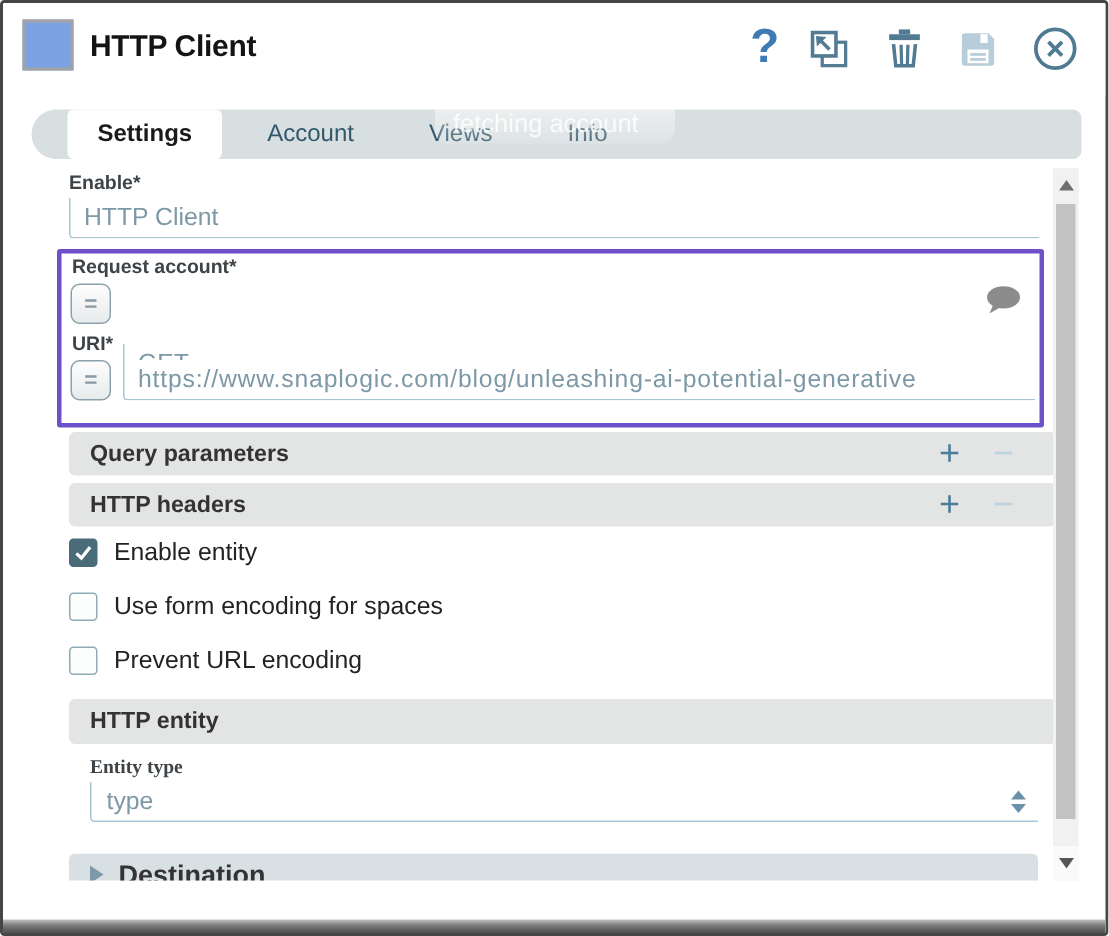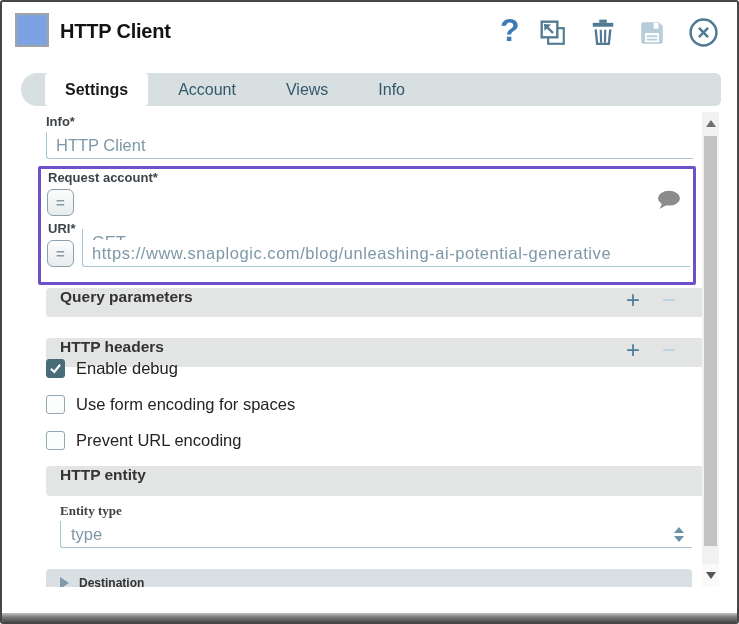--- a/index.html
+++ b/index.html
@@ -85,21 +85,21 @@
     color:#8a9aa4; font-size:15px; font-weight:700;
     display:flex; align-items:center; justify-content:center; cursor:pointer;
   }
 
   .bubble { position:absolute; cursor:pointer; }
 
   
   .section-bar {
     position:absolute; left:44px; width:658px; height:29px;
     background:#e3e4e4; border-radius:4px;
-    display:flex; padding:0 14px; cursor:pointer;
+    display:flex; align-items:center; padding:0 14px; cursor:pointer;
   }
   .section-bar .sec-title { font-size:15.5px; font-weight:700; color:#333; flex:0 0 auto; }
   .section-bar .spacer { flex:1 1 auto; }
   .sec-add {
     font-size:24px; font-weight:400; color:#4a7d99; line-height:1;
     margin-right:22px; cursor:pointer;
   }
   .sec-remove {
     font-size:24px; font-weight:400; color:#bad4e0; line-height:1;
     margin-right:14px; cursor:pointer;
@@ -131,21 +131,21 @@
   
   .partial-clip { position:absolute; left:44px; top:567px; width:646px; height:18px; overflow:hidden; }
   .partial-bar {
     width:100%; height:28px; background:#d9e0e3; border-radius:4px;
     display:flex; align-items:center; padding:0 14px; cursor:pointer;
   }
   .disclosure {
     width:0; height:0; border-top:6px solid transparent; border-bottom:6px solid transparent;
     border-left:9px solid #7e9aa9; margin-right:10px; flex:0 0 auto;
   }
-  .partial-bar .sec-title { font-size:12px; font-weight:700; color:#333; }
+  .partial-bar .sec-title { font-size:18px; font-weight:700; color:#333; }
 
   
   .scrollbar {
     position:absolute; left:700px; top:110px; width:17px; height:475px;
     background:#f1f1f1;
   }
   .sb-up {
     position:absolute; left:0; top:0; width:17px; height:22px; background:#f1f1f1;
     display:flex; align-items:center; justify-content:center; cursor:pointer;
   }
@@ -222,22 +222,25 @@
         <span>Account</span>
       </div>
     <div class="tab">
         <span>Views</span>
       </div>
     <div class="tab">
         <span>Info</span>
       </div>
   </div>
 
-
-  <div class="field-label" style="left:44px; top:112px;">Info*</div>
+  <div class="toast">
+    <span>fetching account</span>
+  </div>
+
+  <div class="field-label" style="left:44px; top:112px;">Enable*</div>
   <div class="text-input" style="left:44px; top:130px; width:647px;">
     <span class="val">HTTP Client</span>
   </div>
 
   <div class="highlight-box"></div>
 
   <div class="field-label" style="left:46px; top:168px;">Request account*</div>
   <div class="eq-btn" style="left:45px; top:187px;">=</div>
   <div class="text-input" style="left:80px; top:187px; width:608px;margin-top:40px;">
     <span class="val">GET</span>
@@ -255,34 +258,34 @@
     <span class="val">https://www.snaplogic.com/blog/unleashing-ai-potential-generative</span>
   </div>
 
   <div class="section-bar" style="top:286px;">
     <span class="sec-title">Query parameters</span>
     <span class="spacer"></span>
     <span class="sec-add">+</span>
     <span class="sec-remove">−</span>
   </div>
 
-  <div class="section-bar" style="top:320px;margin-top:16px;">
+  <div class="section-bar" style="top:320px;">
     <span class="sec-title">HTTP headers</span>
     <span class="spacer"></span>
     <span class="sec-add">+</span>
     <span class="sec-remove">−</span>
   </div>
 
   <div class="check-row" style="top:357px;">
     <div class="checkbox checked">
       <svg width="15" height="15" viewBox="0 0 18 18">
           <polyline points="3.5,9.5 7.5,13.2 14.5,4.5" fill="none" stroke="#fff" stroke-width="2.6"></polyline>
         </svg>
     </div>
-    <span class="check-label">Enable debug</span>
+    <span class="check-label">Enable entity</span>
   </div>
 
   <div class="check-row" style="top:393px;text-align:right;">
     <div class="checkbox"></div>
     <span class="check-label">Use form encoding for spaces</span>
   </div>
 
   <div class="check-row" style="top:429px;text-align:center;">
     <div class="checkbox"></div>
     <span class="check-label">Prevent URL encoding</span>

